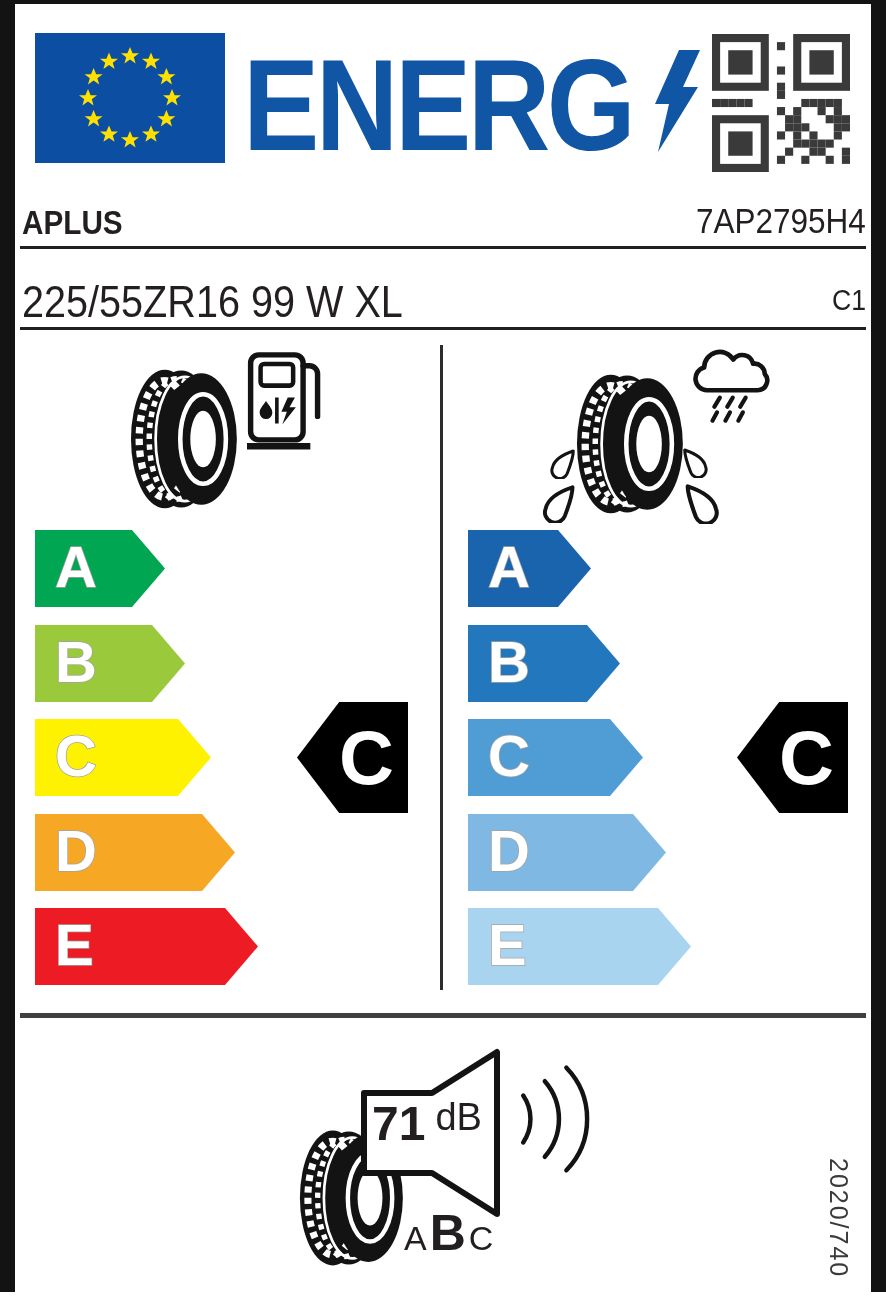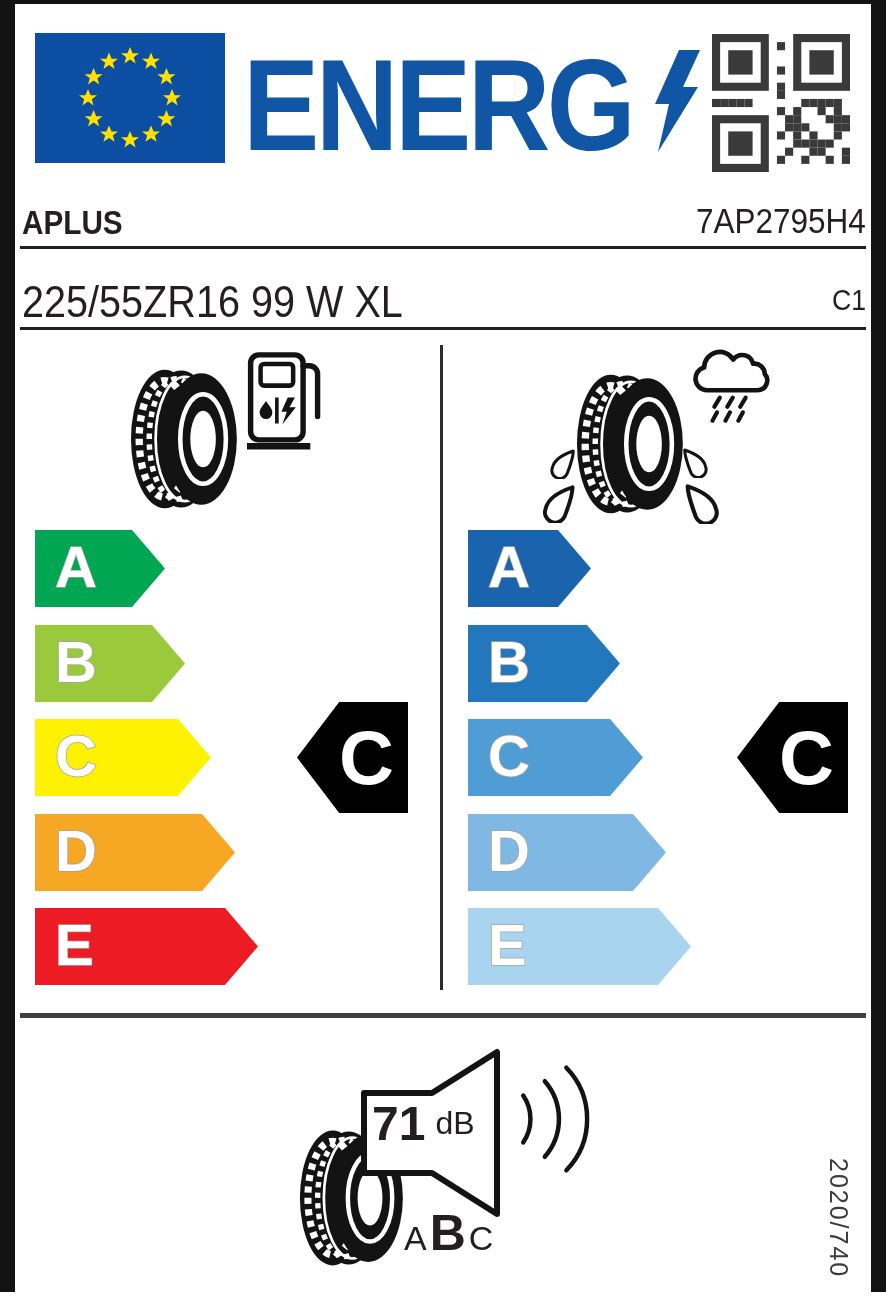--- a/index.html
+++ b/index.html
@@ -21,23 +21,23 @@
   .scale-arrow{position:absolute;left:0;height:77px;
       clip-path:polygon(0 0,calc(100% - 33px) 0,100% 50%,calc(100% - 33px) 100%,0 100%);
       filter:drop-shadow(0 0 1px #8a8a8a);}
   .scale-letter{position:absolute;left:20px;top:50%;transform:translateY(-53%);
       font-size:58px;font-weight:bold;color:#fff;
       -webkit-text-stroke:1.5px #a3a3a3;paint-order:stroke fill;}
   .badge{background:#000;color:#fff;display:flex;align-items:center;justify-content:center;
       clip-path:polygon(0 50%,38% 0,100% 0,100% 100%,38% 100%);
       font-size:76px;font-weight:bold;padding-left:28px;box-sizing:border-box;}
   
-  .db{display:inline-flex;align-items:center;gap:10px;white-space:nowrap;}
+  .db{display:inline-flex;align-items:flex-start;gap:10px;white-space:nowrap;}
   .db .v{font-size:48px;font-weight:bold;}
-  .db .u{font-size:32px;}
+  .db .u{font-size:38px;}
   .noise-abc{display:inline-flex;align-items:baseline;gap:3px;}
   .noise-class{font-size:34px;}
   .noise-class.rated{font-size:50px;font-weight:bold;}
   .reg{writing-mode:vertical-rl;text-orientation:mixed;font-size:25px;color:#3a3a3a;letter-spacing:2px;}
   svg{display:block;}
 </style>
 </head>
 <body>
 
 <div class="label">

